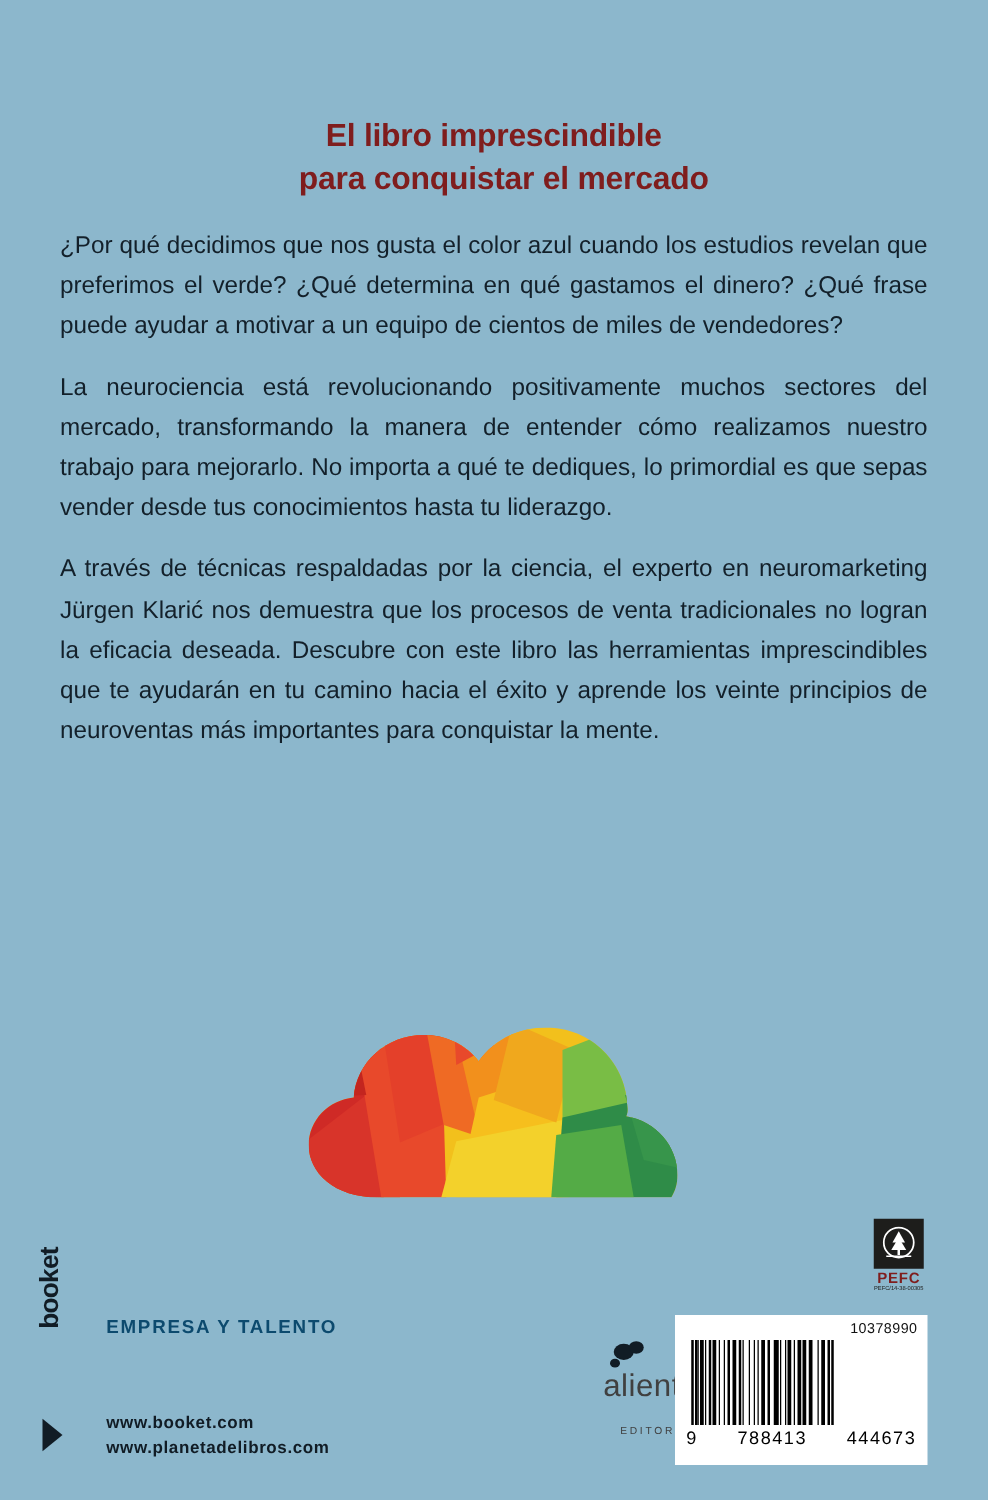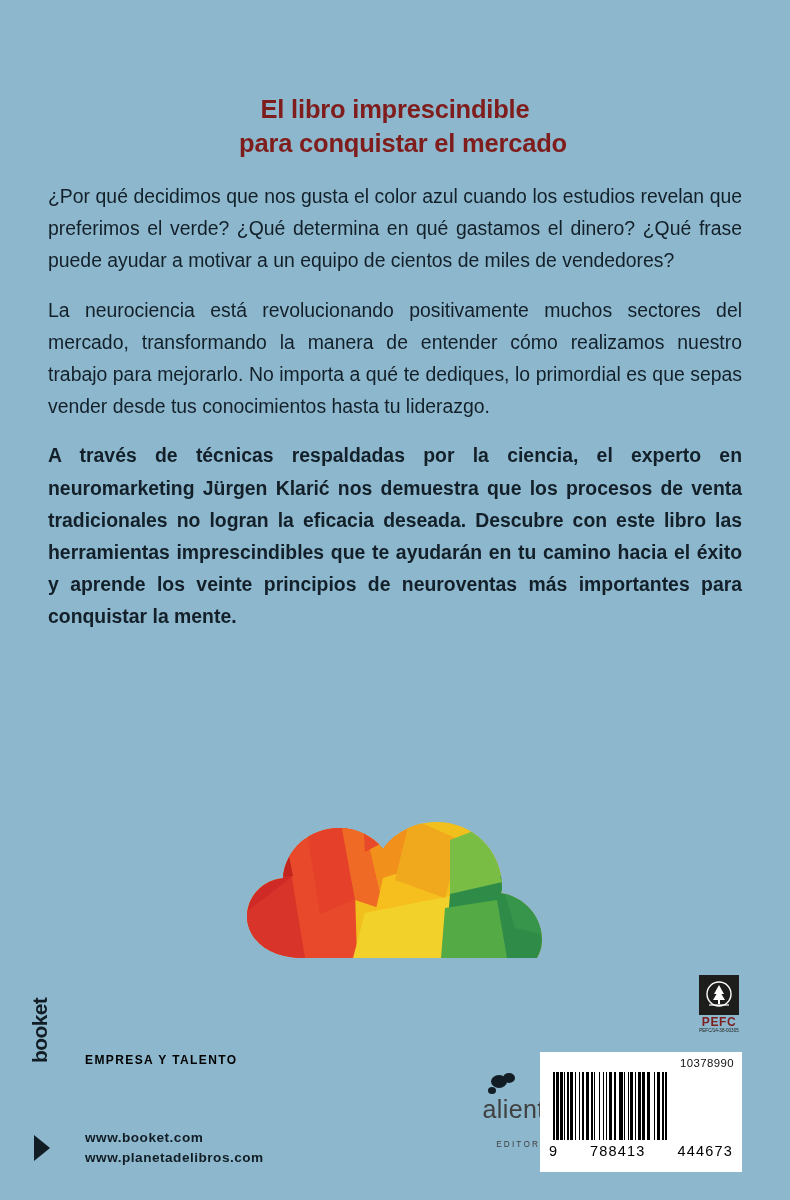--- a/index.html
+++ b/index.html
@@ -45,21 +45,21 @@
     width: 694px;
     font-size: 19.4px;
     line-height: 32.2px;
     text-align: justify;
     text-justify: inter-word;
     color: #13202a;
   }
   .body-copy p {
     margin: 0 0 17px 0;
   }
-  .body-copy p:last-child { margin-bottom: 16px; font-weight: bold; }
+  .body-copy p:last-child { margin-bottom: 16px; }
 
   
   .cloud-logo {
     position: absolute;
     left: 245px;
     top: 818px;
     width: 305px;
     height: 140px;
   }
 
@@ -98,23 +98,23 @@
     color: #1d1d1b;
     line-height: 6px;
   }
 
   
   .collection {
     position: absolute;
     left: 85px;
     top: 1053px;
     font-weight: bold;
-    font-size: 12px;
+    font-size: 15px;
     letter-spacing: 1.4px;
-    color: #000000;
+    color: #0c4a6e;
   }
 
   
   .booket {
     position: absolute;
     left: 28px;
     top: 1063px;
     width: 46px;
     height: 110px;
   }

